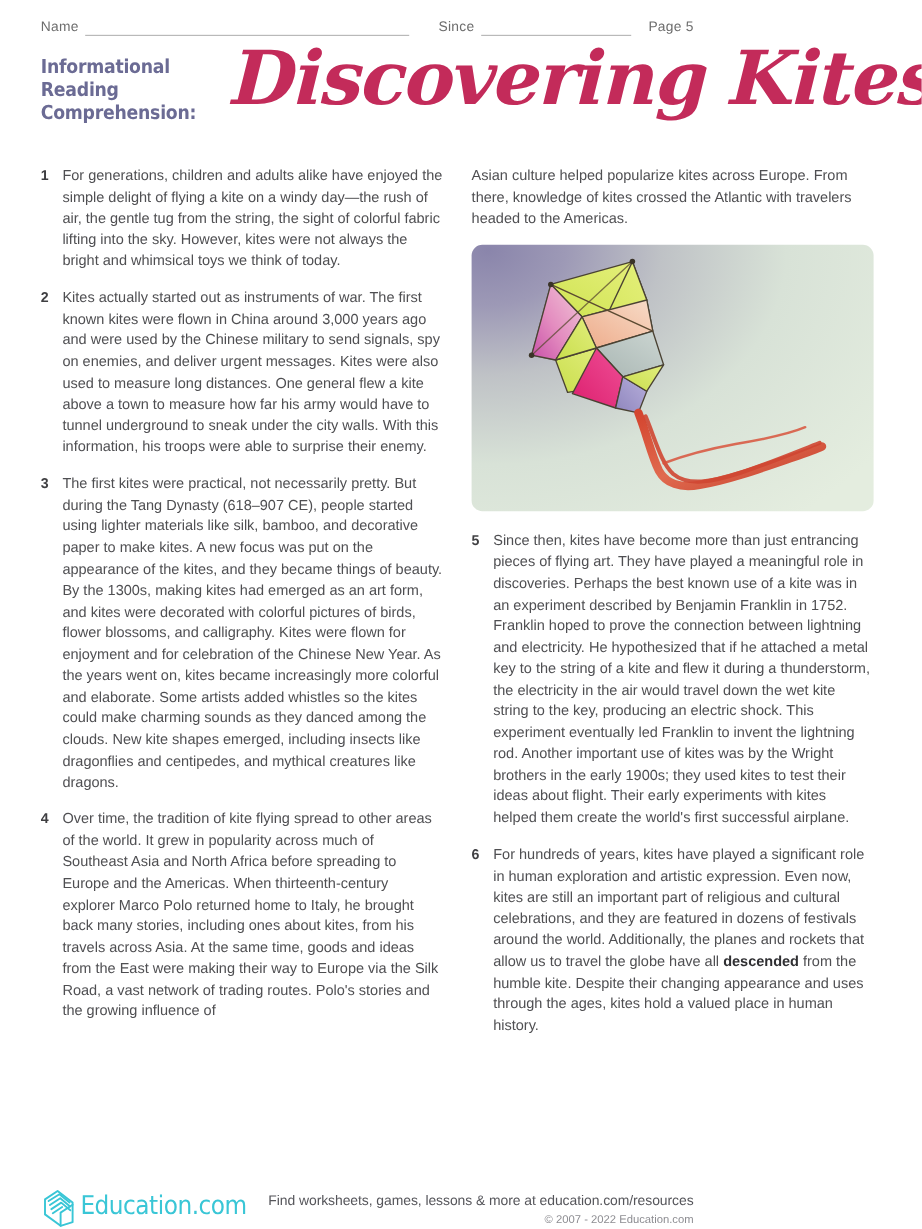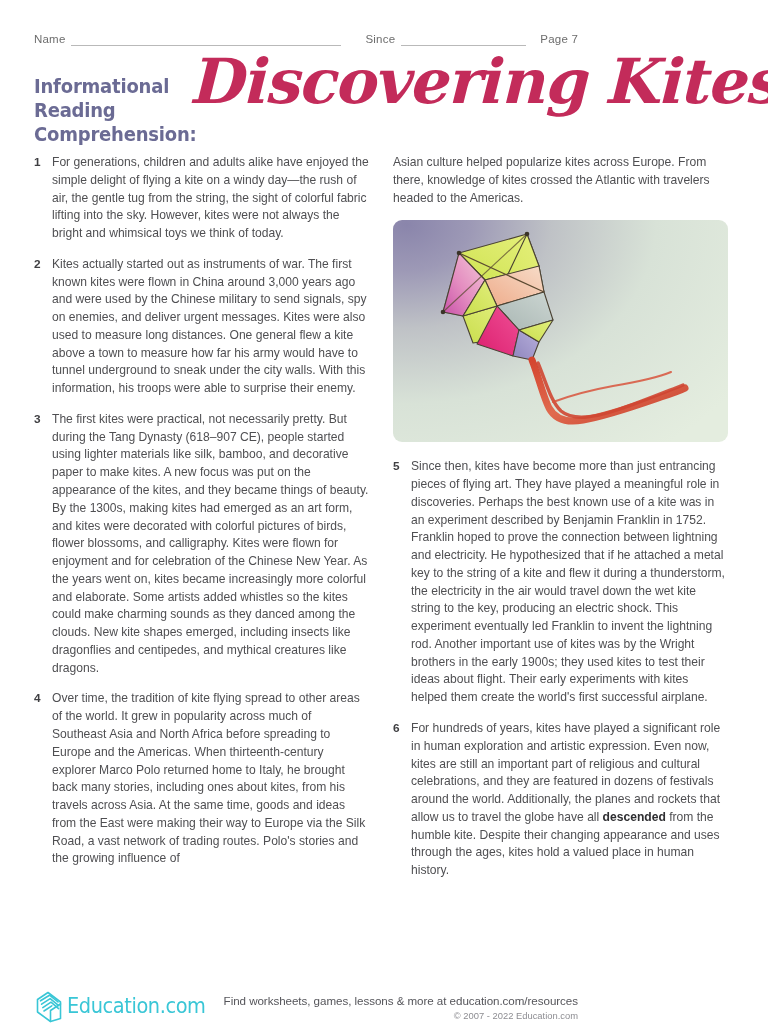--- a/index.html
+++ b/index.html
@@ -14,21 +14,21 @@
   body {
     font-family: "Liberation Sans", "DejaVu Sans", sans-serif;
     color: #4a4a4a;
     position: relative;
     overflow: hidden;
   }
 
   .page {
     width: 612px;
     height: 1024px;
-    padding: 26px 34px 0 34px;
+    padding: 10px 34px 0 34px;
     position: relative;
     background: #fff;
   }
 
   
   .meta-row {
     display: flex;
     align-items: flex-end;
     gap: 0;
     font-size: 11.5px;
@@ -51,28 +51,27 @@
   
   .masthead {
     display: flex;
     align-items: flex-start;
     margin-top: 12px;
     height: 86px;
   }
   .kicker {
     font-family: "DejaVu Sans Condensed", "Liberation Sans Narrow", "Liberation Sans", sans-serif;
     font-weight: 700;
-    font-size: 20px;
+    font-size: 16px;
     line-height: 1.2;
     color: #6b6b94;
     width: 160px;
     flex: 0 0 160px;
     padding-top: 4px;
     letter-spacing: -.2px;
-    margin-top: 12px;
   }
   .kicker span { display: block; }
   .wordmark {
     flex: 1 1 auto;
     font-family: "DejaVu Serif", "Liberation Serif", serif;
     font-weight: 700;
     font-style: italic;
     font-size: 62px;
     line-height: .96;
     color: #c32b5a;
@@ -170,21 +169,21 @@
   <div class="meta-row">
     <div class="meta-field">
       <span class="meta-label">Name</span>
       <span class="meta-rule name"></span>
     </div>
     <span class="meta-spacer"></span>
     <div class="meta-field">
       <span class="meta-label">Since</span>
       <span class="meta-rule date"></span>
     </div>
-    <span class="meta-page">Page 7</span>
+    <span class="meta-page">Page 5</span>
   </div>
 
   <div class="masthead">
     <div class="kicker">
       <span>Informational</span>
       <span>Reading</span>
       <span>Comprehension:</span>
     </div>
     <div class="wordmark">Discovering Kites</div>
   </div>

